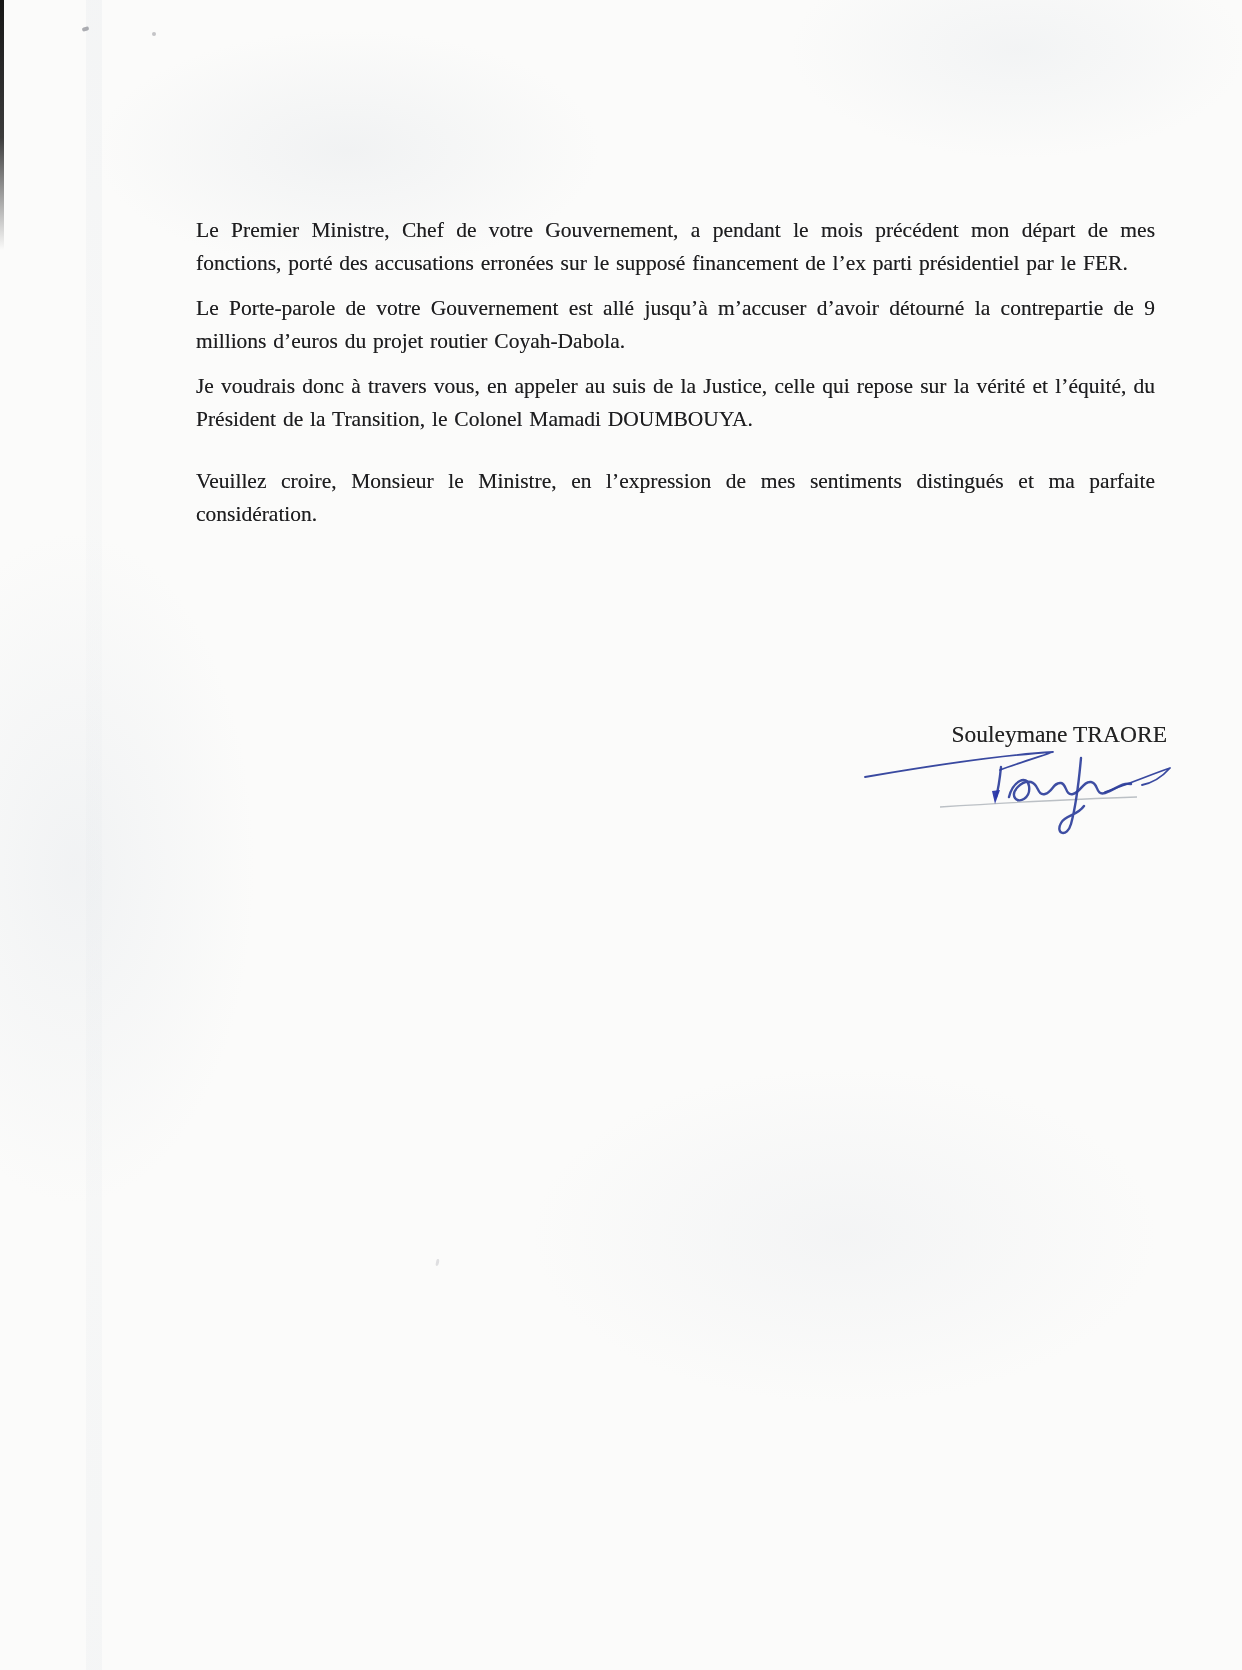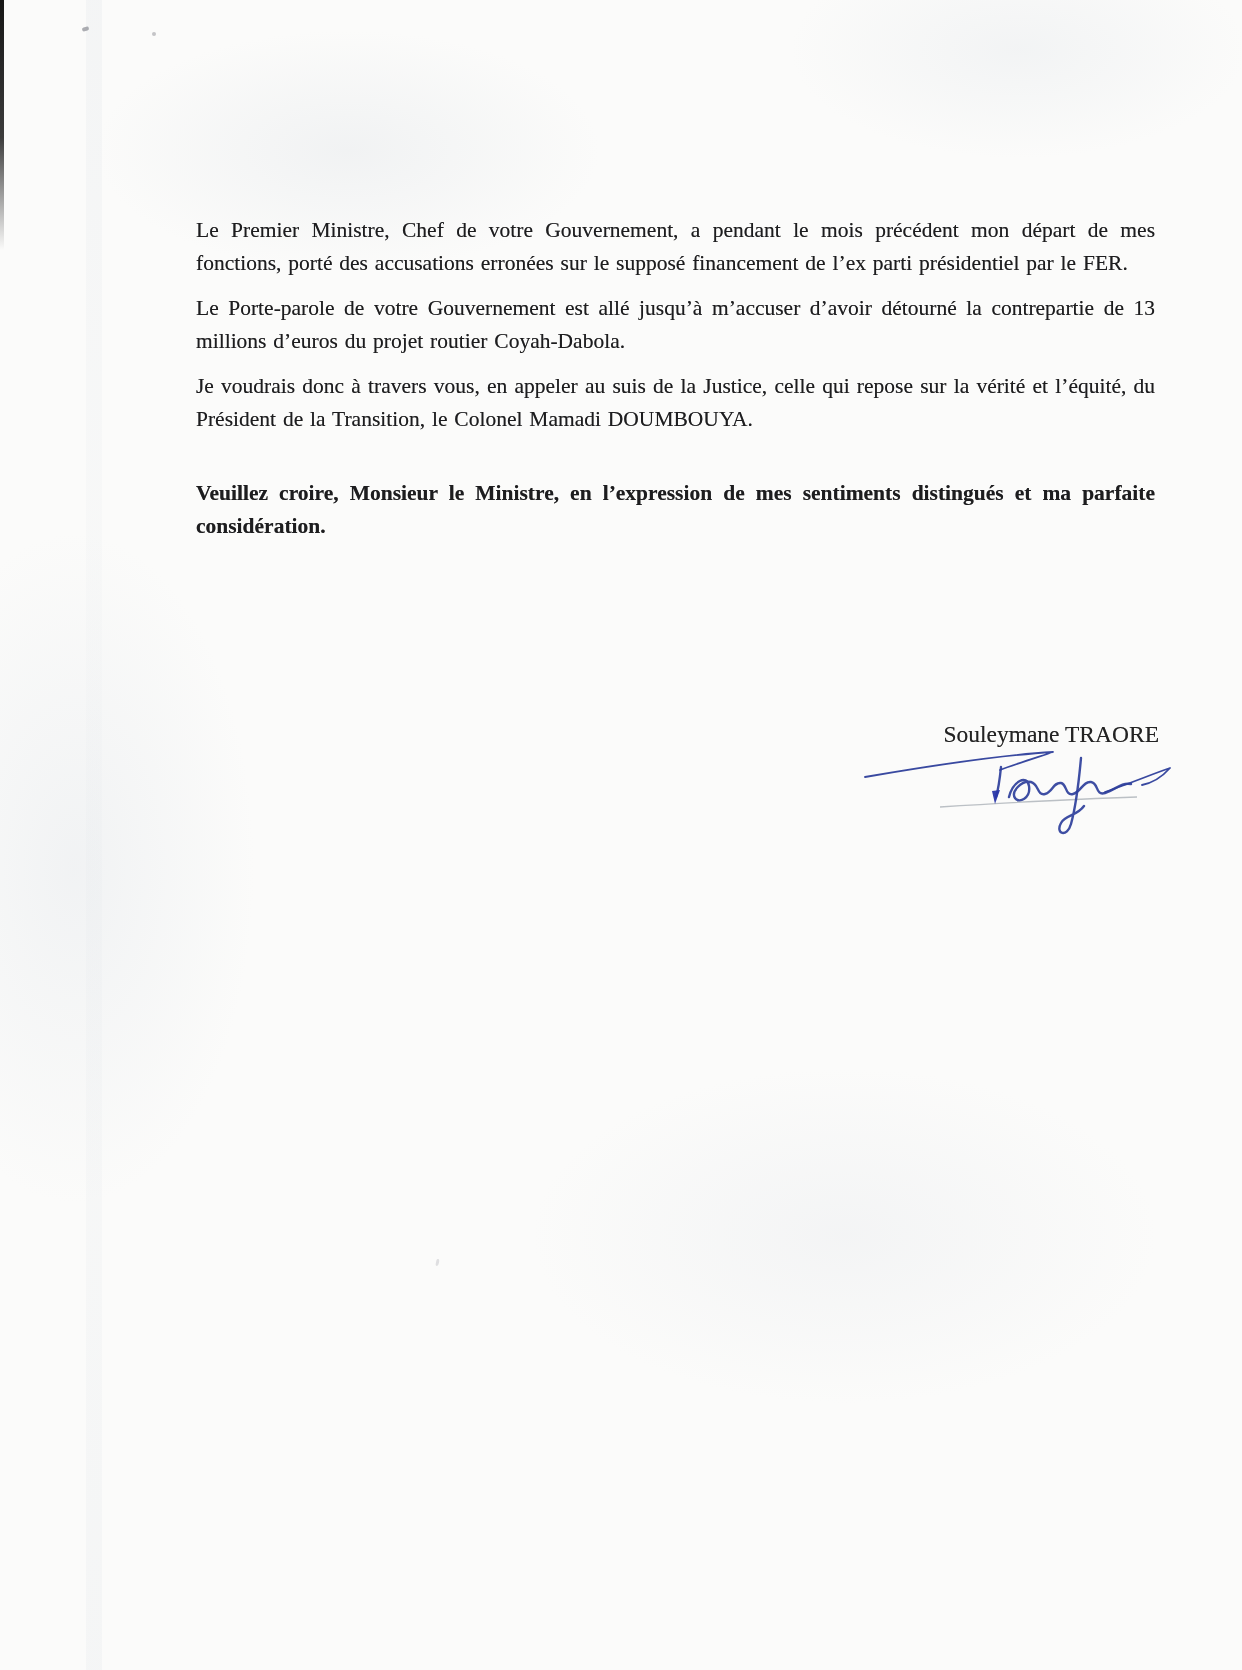--- a/index.html
+++ b/index.html
@@ -34,27 +34,27 @@
   .speck.b{left:152px;top:32px;width:4px;height:4px;opacity:.7;}
   .speck.c{left:436px;top:1259px;width:3px;height:7px;opacity:.35;border-radius:40% 60% 60% 40%;transform:rotate(12deg);}
   .letter-body{
     position:absolute;left:196px;right:87px;top:214px;
     color:var(--text);
     font-size:21.5px;line-height:33px;
     text-align:justify;word-spacing:1.5px;
     text-shadow:0 0 .5px rgba(30,30,30,.55);
   }
   .letter-body p{margin:0 0 12px 0;}
-  .letter-body p.closing{margin-top:41px;font-weight:bold;}
+  .letter-body p.closing{margin-top:29px;}
   .sig-block{
     position:absolute;left:853px;top:720px;width:320px;height:140px;
     color:#232323;
   }
   .sig-name{
-    position:absolute;top:0;left:4px;width:302px;
+    position:absolute;top:0;left:12px;width:302px;
     font-size:23.5px;line-height:28px;text-align:right;white-space:nowrap;
     text-shadow:0 0 .5px rgba(30,30,30,.5);
   }
   .sig-svg{position:absolute;left:0;top:26px;width:320px;height:110px;}
   .sig-path{fill:none;stroke:var(--ink);stroke-linecap:round;stroke-linejoin:round;}
   .sig-thin{stroke-width:1.8;opacity:.95;}
   .sig-mid{stroke-width:2.4;opacity:.92;}
   .sig-tick{fill:var(--ink_dark);stroke:none;opacity:.95;}
   .sig-gray{fill:none;stroke:var(--gray_line);stroke-width:1.3;opacity:.7;}
 </style>
@@ -64,21 +64,21 @@
 <div class="page">
 
   <div class="scan-sliver"></div>
   <div class="scan-band"></div>
   <div class="speck a"></div>
   <div class="speck b"></div>
   <div class="speck c"></div>
 
   <div class="letter-body">
     <p>Le Premier Ministre, Chef de votre Gouvernement, a pendant le mois précédent mon départ de mes fonctions, porté des accusations erronées sur le supposé financement de l’ex parti présidentiel par le FER.</p>
-    <p>Le Porte-parole de votre Gouvernement est allé jusqu’à m’accuser d’avoir détourné la contrepartie de 13 millions d’euros du projet routier Coyah-Dabola.</p>
+    <p>Le Porte-parole de votre Gouvernement est allé jusqu’à m’accuser d’avoir détourné la contrepartie de 9 millions d’euros du projet routier Coyah-Dabola.</p>
     <p>Je voudrais donc à travers vous, en appeler au suis de la Justice, celle qui repose sur la vérité et l’équité, du Président de la Transition, le Colonel Mamadi DOUMBOUYA.</p>
     <p class="closing">Veuillez croire, Monsieur le Ministre, en l’expression de mes sentiments distingués et ma parfaite considération.</p>
   </div>
 
   <div class="sig-block">
     <div class="sig-name">Souleymane TRAORE</div>
     <svg class="sig-svg" viewBox="0 0 320 110" aria-hidden="true">
 
       <path class="sig-gray" d="M87,61 C150,57 220,53 284,51"></path>
 

